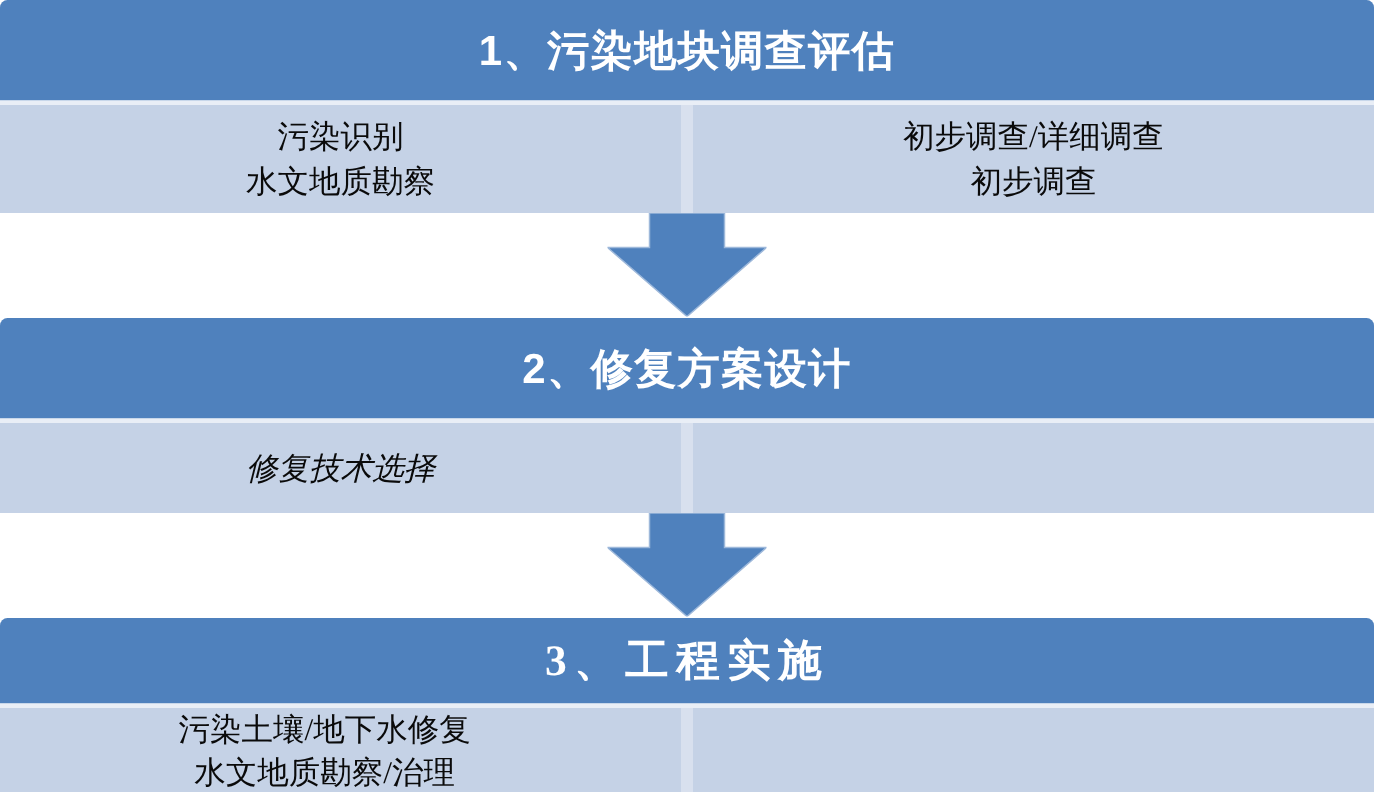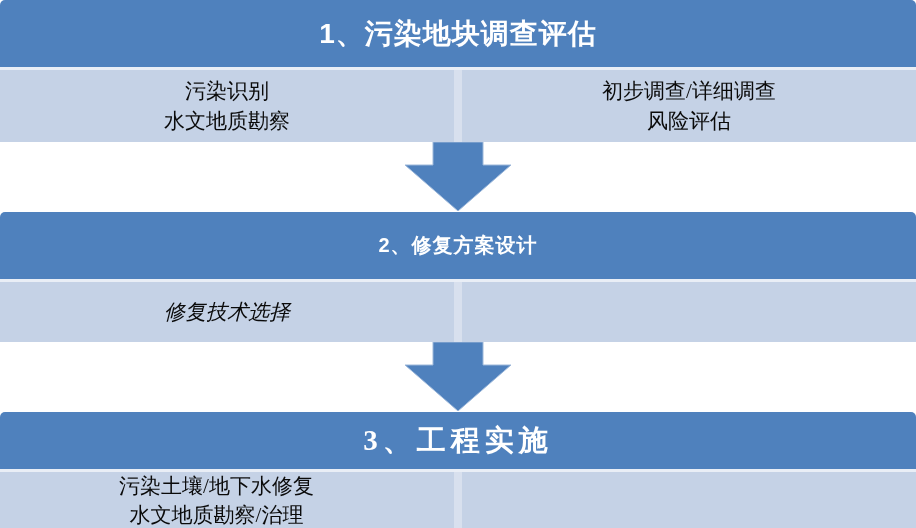--- a/index.html
+++ b/index.html
@@ -21,21 +21,21 @@
     overflow:hidden;
   }
   .stage-header{
     background:var(--header-bg);
     color:var(--header-text);
     display:flex;align-items:center;justify-content:center;
     font-weight:bold;
     border-radius:5px 5px 0 0;
   }
   .stage1 .stage-header{height:67px;font-size:28px;letter-spacing:1px;}
-  .stage2 .stage-header{height:67px;font-size:20px;letter-spacing:1px;}
+  .stage2 .stage-header{height:67px;font-size:28px;letter-spacing:1px;}
   .stage3 .stage-header{height:57px;font-size:29px;letter-spacing:5px;font-family:"Liberation Serif","DejaVu Serif",serif;}
   .stage-gap{height:3px;background:var(--gap);}
   .stage-body{
     display:grid;
     grid-template-columns:1fr 8px 1fr;
     background:var(--body-bg);
   }
   .stage1 .stage-body{height:72px;}
   .stage2 .stage-body{height:60px;}
   .stage3 .stage-body{height:58px;gap:21px;}
@@ -69,21 +69,21 @@
     </div>
     <div class="stage-gap"></div>
     <div class="stage-body">
       <div class="cell">
         <div class="item">污染识别</div>
         <div class="item">水文地质勘察</div>
       </div>
       <div class="vdivider"></div>
       <div class="cell">
         <div class="item">初步调查/详细调查</div>
-        <div class="item">风险评估</div>
+        <div class="item">初步调查</div>
       </div>
     </div>
   </section>
 
   <div class="arrow-zone">
     <svg width="106" height="69" viewBox="0 0 106 69">
       <polygon points="28,0 78,0 78,23 106,23 53,69 0,23 28,23" fill="var(--arrow)" stroke="var(--arrow-edge)" stroke-width="1"></polygon>
     </svg>
   </div>
 

